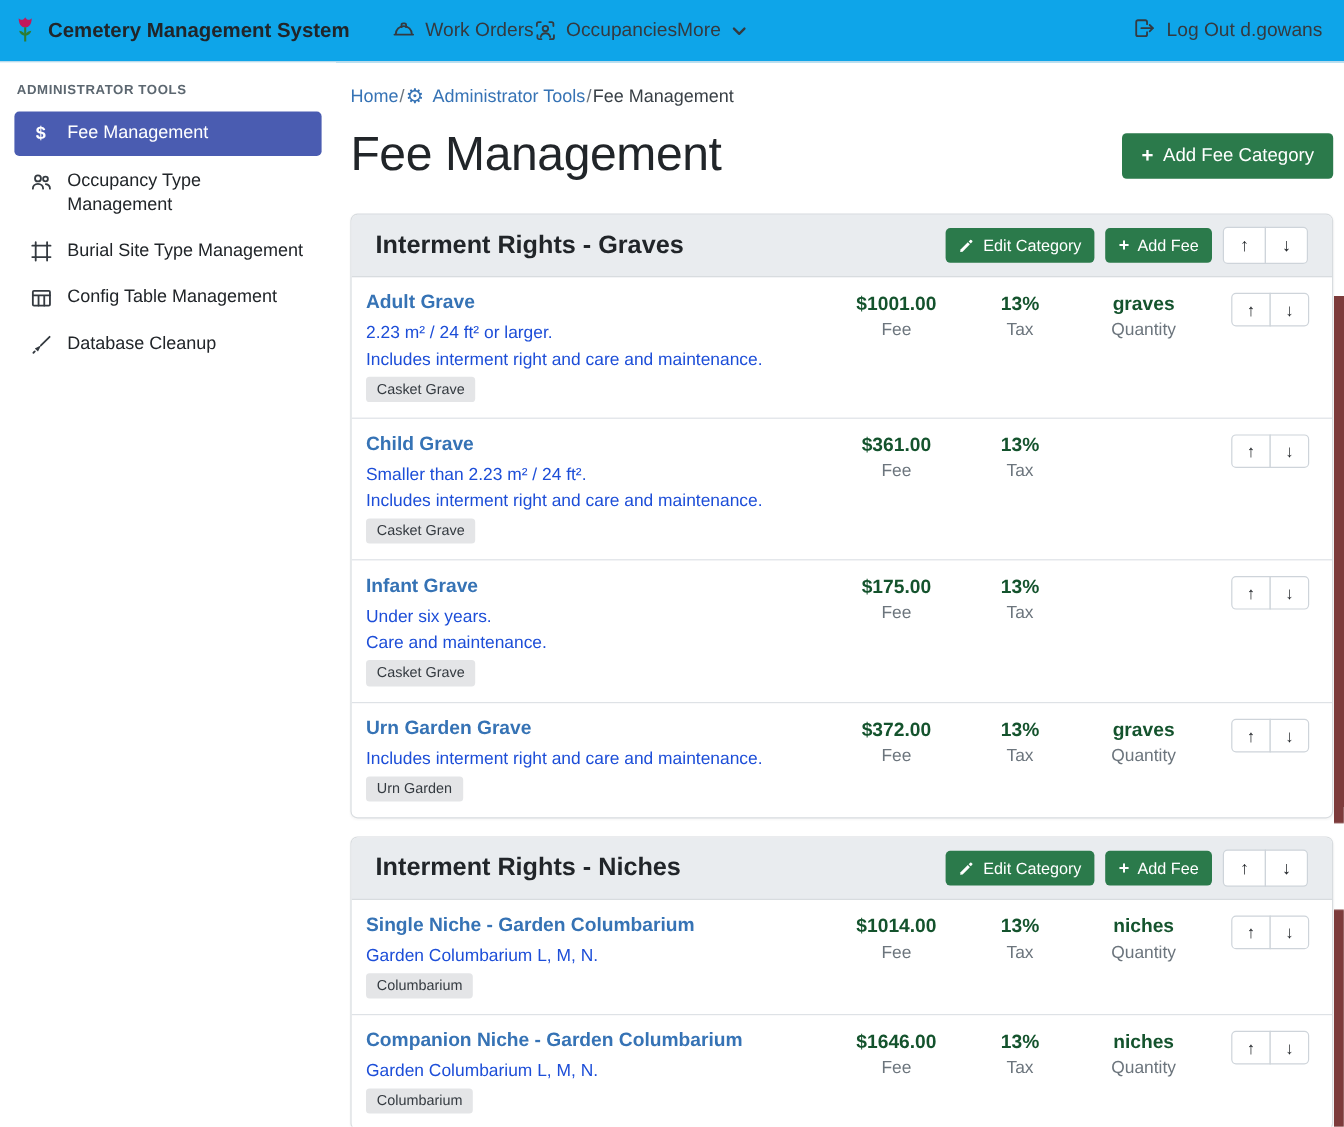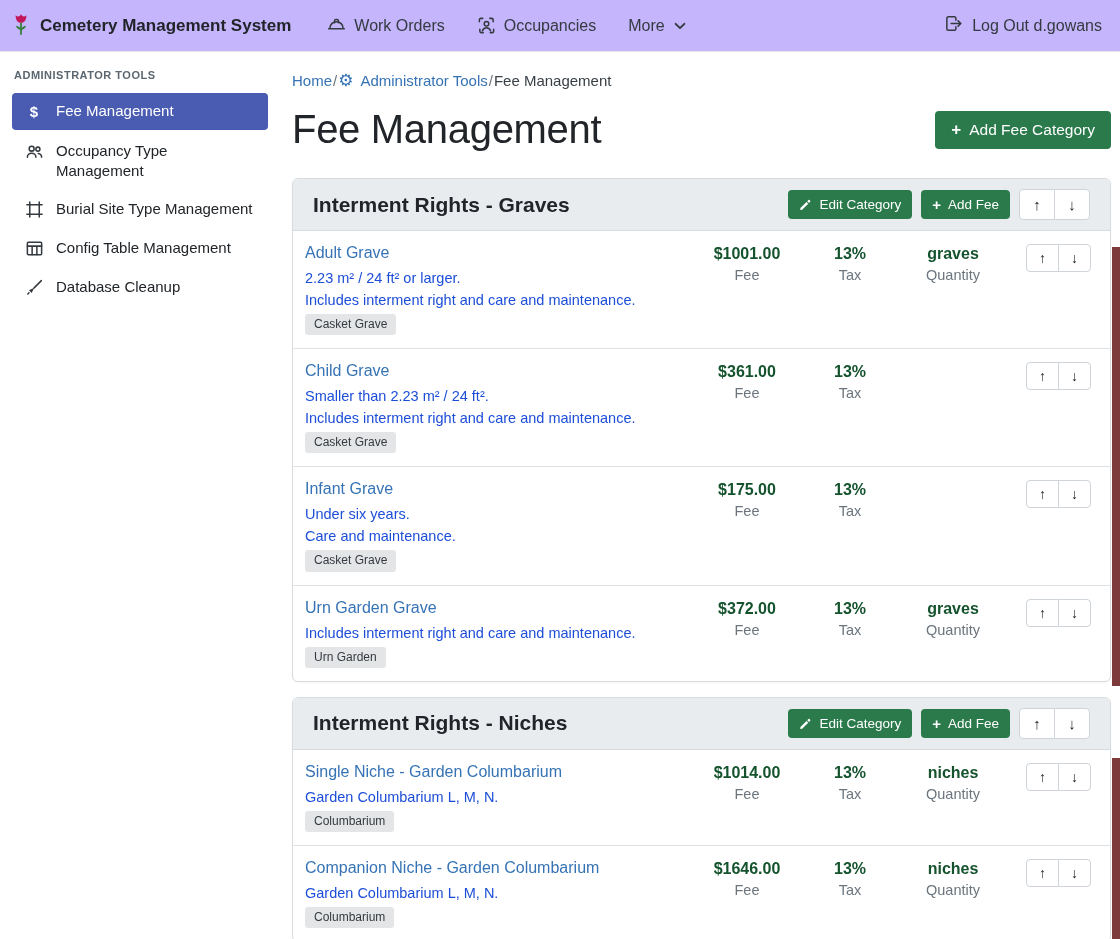--- a/index.html
+++ b/index.html
@@ -7,26 +7,26 @@
   body {
     font-family: "Liberation Sans", sans-serif;
     background: #ffffff;
     color: #212529;
     position: relative;
   }
   [data-interactable="true"] { cursor: pointer; }
 
   
   .navbar {
-    height: 52px; background: #c4b5fd; border-bottom: 1px solid #e4e8eb;
+    height: 52px; background: #0ea5e9; border-bottom: 1px solid #e4e8eb;
     display: flex; align-items: center; padding: 0 18px 0 10px;
   }
   .brand { display: flex; align-items: center; gap: 8px; }
   .brand-title { font-size: 17px; font-weight: 700; color: #212529; }
-  .nav-links { display: flex; align-items: center; gap: 32px; margin-left: 36px; }
+  .nav-links { display: flex; align-items: center; margin-left: 36px; }
   .nav-link { display: flex; align-items: center; gap: 8px; font-size: 16px; color: #343a40; text-decoration: none; }
   .nav-link svg { display: block; }
   .logout { margin-left: auto; display: flex; align-items: center; gap: 9px; font-size: 16px; color: #343a40; text-decoration: none; }
 
   
   .sidebar { position: absolute; left: 0; top: 52px; width: 280px; bottom: 0; background: #ffffff; }
   .sidebar-title { font-size: 11px; font-weight: 700; letter-spacing: .5px; color: #5c6770; padding: 17px 14px 9px 14px; }
   .side-item {
     display: flex; align-items: flex-start; gap: 12px;
     margin: 3px 12px; padding: 8px 12px; border-radius: 4px;
@@ -74,21 +74,21 @@
     color: #212529; font-size: 15px; display: flex; align-items: center; justify-content: center;
     font-family: inherit;
   }
   .arrow-btn:first-child { border-radius: 4px 0 0 4px; }
   .arrow-btn:last-child { border-radius: 0 4px 4px 0; margin-left: -1px; }
   .row-arrows .arrow-btn { width: 33px; height: 28px; font-size: 14px; }
 
   .fee-row { display: flex; align-items: flex-start; padding: 13px 12px; }
   .fee-row + .fee-row { border-top: 1px solid #dee2e6; }
   .fee-info { flex: 1; min-width: 0; padding-right: 12px; }
-  .fee-name { display: inline-block; font-size: 16px; font-weight: 400; color: #3673b5; text-decoration: none; margin-bottom: 5px; }
+  .fee-name { display: inline-block; font-size: 16px; font-weight: 700; color: #3673b5; text-decoration: none; margin-bottom: 5px; }
   .desc-line { font-size: 14.5px; color: #1d4ed8; line-height: 22px; }
   .badge {
     display: inline-block; margin-top: 3px; background: #e4e5e7; color: #343a40;
     font-size: 12px; padding: 4px 9px; border-radius: 3px; line-height: 1.1;
   }
   .val-col { text-align: center; padding-top: 1px; }
   .fee-col { width: 118px; }
   .tax-col { width: 88px; }
   .qty-col { width: 118px; }
   .val { font-size: 16px; color: #14532d; font-weight: bold; }

